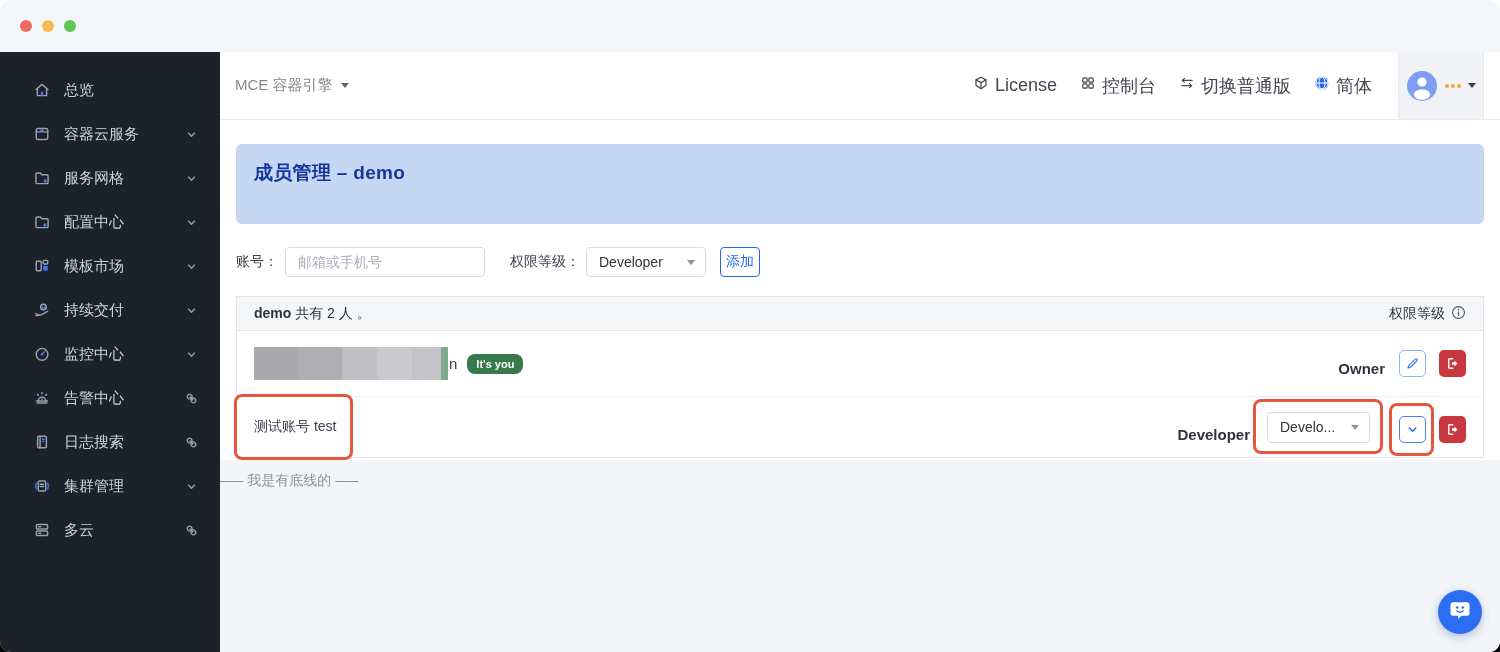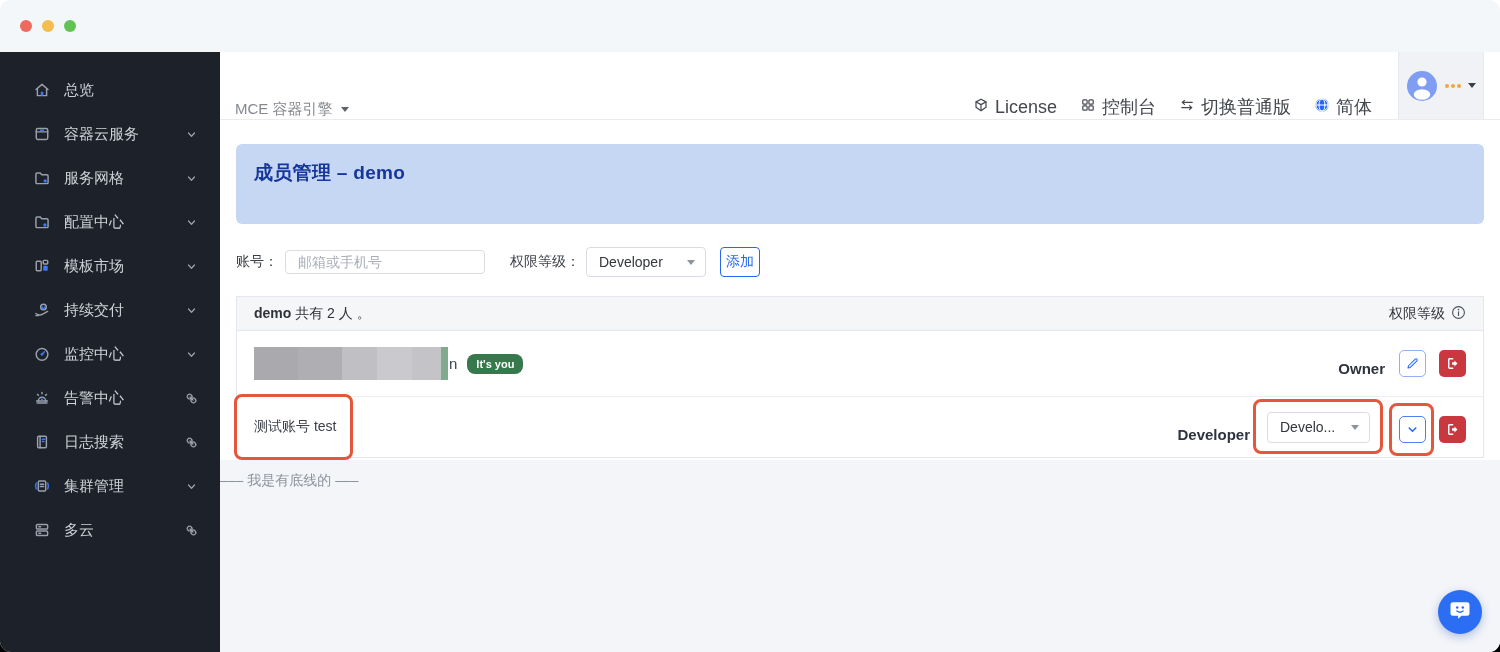--- a/index.html
+++ b/index.html
@@ -26,42 +26,42 @@
   .slabel { flex:1; white-space:nowrap; }
   .strail { display:flex; }
   .strail svg { width:13px; height:13px; }
   .sidebar svg { stroke:#98a0ac; fill:none; stroke-width:1.3; stroke-linecap:round; stroke-linejoin:round; }
   .sidebar svg .acc { stroke:#3f77f5; }
   .sidebar svg .accf { fill:#3f77f5; stroke:none; }
 
   
   .main { flex:1; display:flex; flex-direction:column; min-width:0; background:#f3f5f9; }
 
-  .topbar { height:68px; flex:0 0 68px; background:#fff; border-bottom:1px solid #e9ebef; display:flex; align-items:flex-end; padding-left:15px; }
+  .topbar { height:68px; flex:0 0 68px; background:#fff; border-bottom:1px solid #e9ebef; display:flex; align-items:center; padding-left:15px; }
   .switcher { display:flex; align-items:center; gap:8px; font-size:15px; color:#85898f; cursor:pointer; }
   .caret-down { width:0; height:0; border-left:4.5px solid transparent; border-right:4.5px solid transparent; border-top:5.5px solid #5f6468; }
   .topbar-actions { margin-left:auto; display:flex; align-items:center; gap:23px; font-size:18px; color:#43474e; }
   .tb-action { display:flex; align-items:center; gap:6px; cursor:pointer; }
   .tb-action svg { width:16px; height:16px; stroke:#43474e; fill:none; stroke-width:1.2; stroke-linecap:round; stroke-linejoin:round; }
   .avatar-box { margin-left:26px; margin-right:16px; width:86px; align-self:stretch; background:#f0f2f6; border-left:1px solid #e7e9ee; border-right:1px solid #e7e9ee; display:flex; align-items:center; justify-content:center; gap:3px; cursor:pointer; }
   .avatar { width:30px; height:30px; border-radius:50%; background:#7f9df2; overflow:hidden; flex:0 0 30px; }
   .dots3 { display:flex; gap:2px; margin-left:5px; }
   .dots3 i { width:4px; height:4px; background:#f2a63c; border-radius:50%; }
   .av-caret { margin-left:4px; border-top-color:#3c4043; }
 
   
   .content { flex:1; position:relative; overflow:hidden; }
   .white-panel { background:#fff; padding:24px 16px 2px; }
 
   .banner { background:#c5d7f2; border-radius:6px; height:80px; padding:16px 18px 0; }
   .banner-title { font-size:19px; font-weight:700; color:#16369c; letter-spacing:.3px; }
   .banner-sub { margin-top:11px; font-size:14px; color:#143066; }
 
   .form-row { margin-top:23px; display:flex; align-items:center; font-size:14px; color:#3a3f47; height:30px; }
-  .acct-input { width:200px; height:24px; border:1px solid #d9dde3; border-radius:4px; padding:0 12px; font-size:14px; color:#333; margin-left:7px; outline:none; font-family:inherit; }
+  .acct-input { width:200px; height:30px; border:1px solid #d9dde3; border-radius:4px; padding:0 12px; font-size:14px; color:#333; margin-left:7px; outline:none; font-family:inherit; }
   .acct-input::placeholder { color:#a9aeb7; }
   .role-label { margin-left:25px; }
   .select { height:30px; width:120px; border:1px solid #d9dde3; border-radius:4px; background:#fff; display:flex; align-items:center; justify-content:space-between; padding:0 10px 0 12px; cursor:pointer; color:#32363d; margin-left:6px; font-size:14px; }
   .sel-caret { width:0; height:0; border-left:4px solid transparent; border-right:4px solid transparent; border-top:5px solid #8d939c; }
   .add-btn { margin-left:14px; width:40px; height:30px; border:1px solid #2468f2; background:#fff; color:#2468f2; font-size:14px; border-radius:4px; display:flex; align-items:center; justify-content:center; cursor:pointer; }
 
   .member-table { margin-top:19px; border:1px solid #e3e6ec; background:#fff; }
   .mt-header { height:34px; background:#f5f6f8; border-bottom:1px solid #e3e6ec; display:flex; align-items:center; padding:0 17px; font-size:14px; color:#2f3238; }
   .mt-summary b { font-weight:700; }
   .mt-rolecol { margin-left:auto; display:flex; align-items:center; gap:6px; }

